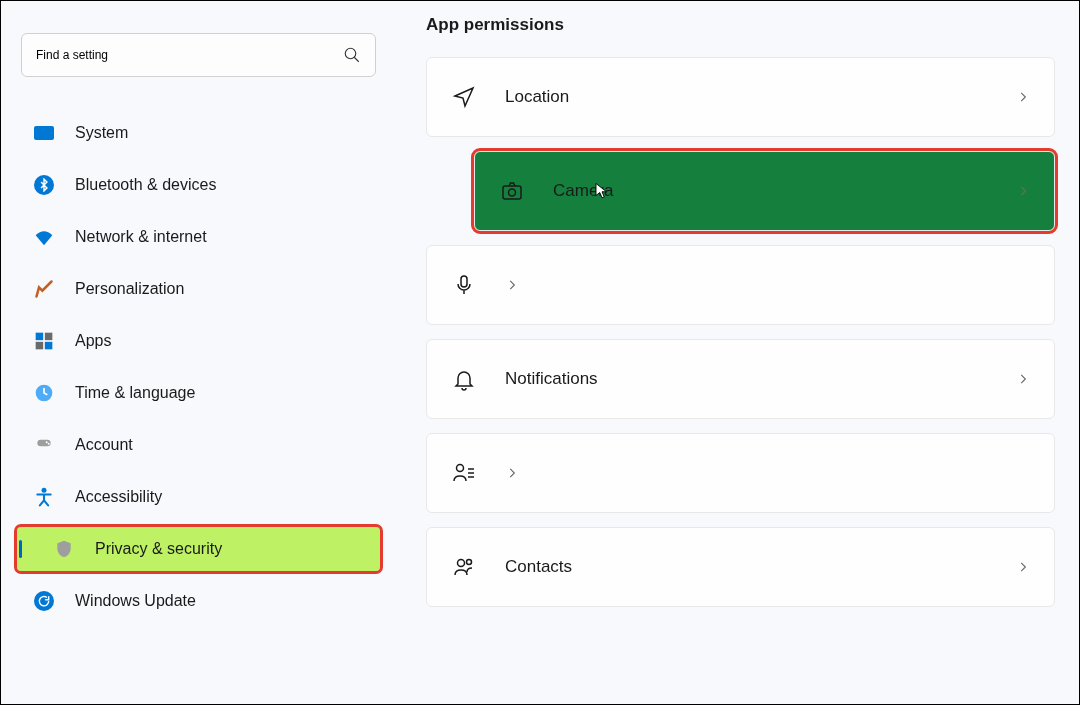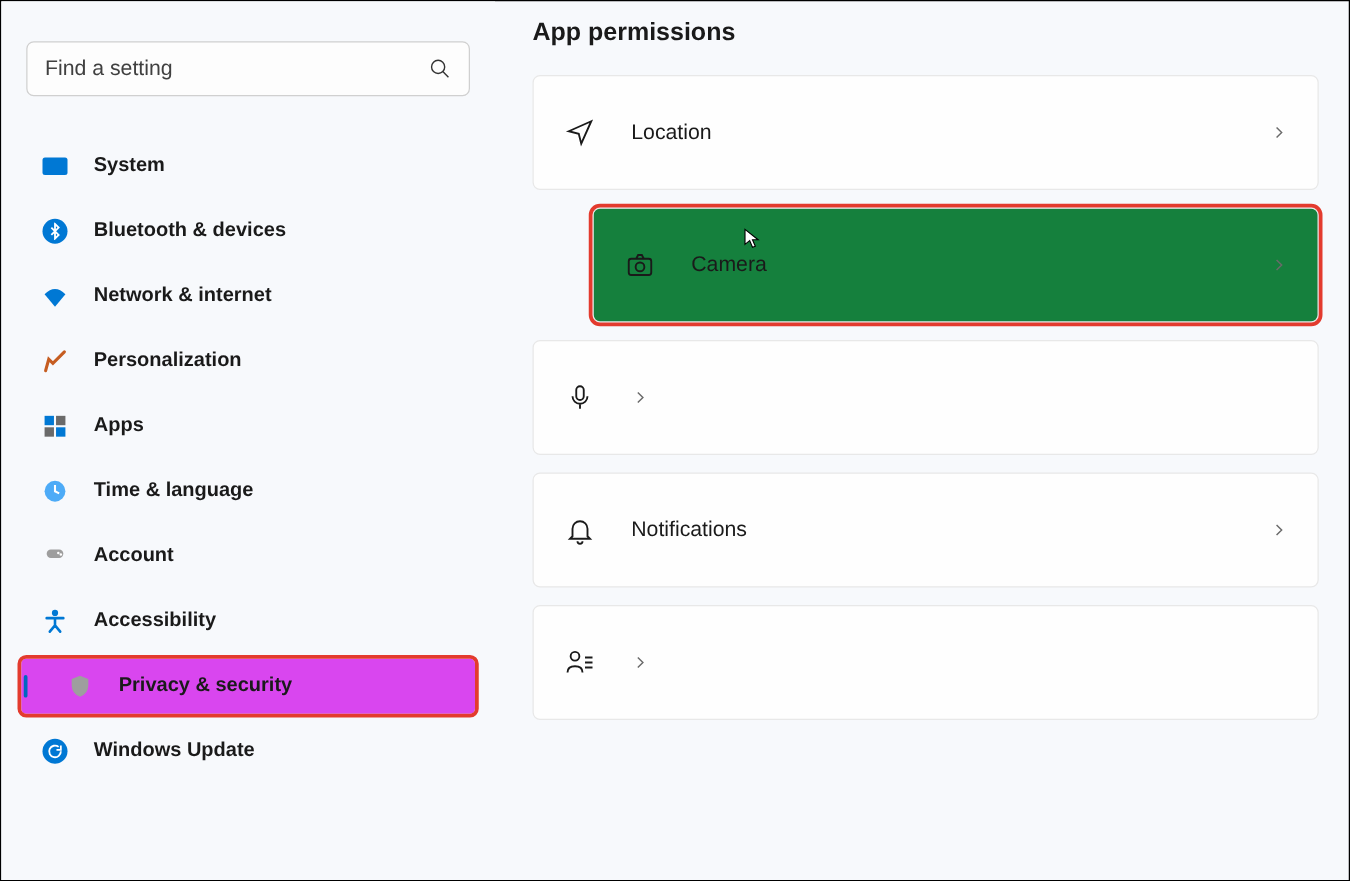--- a/index.html
+++ b/index.html
@@ -24,37 +24,37 @@
       align-items: center;
       background: #fdfdfd;
       border: 1px solid #d0d0d0;
       border-radius: 6px;
       padding: 10px 14px;
       margin: 12px 10px 34px 10px;
       height: 44px;
     }
     .search-box span.placeholder {
       flex: 1;
-      color: #404040;
-      font-size: 17px;
+      color: #000000;
+      font-size: 12px;
     }
     .search-icon { width: 18px; height: 18px; stroke: #333; stroke-width: 1.5; fill: none; }
 
-    .nav-list { list-style: none; font-weight: bold; }
+    .nav-list { list-style: none; }
     .nav-item {
       display: flex;
       align-items: center;
       padding: 11px 16px;
       border-radius: 6px;
       cursor: pointer;
       position: relative;
       margin: 2px 6px;
     }
     .nav-item.active {
-      background: #d946ef;
+      background: #bef264;
       padding-left: 36px;
     }
     .nav-item.active::before {
       content: '';
       position: absolute;
       left: 2px;
       width: 3px;
       height: 18px;
       background: #0067c0;
       border-radius: 3px;
@@ -77,37 +77,37 @@
       color: #1a1a1a;
     }
 
     .main {
       flex: 1;
       padding: 10px 24px 10px 30px;
       overflow-y: auto;
     }
 
     .section-title {
-      font-size: 20px;
+      font-size: 17px;
       font-weight: 600;
       color: #1a1a1a;
       margin-bottom: 22px;
       margin-top: 4px;
     }
 
     .perm-list { display: flex; flex-direction: column; gap: 14px; }
 
     .perm-row {
       display: flex;
       align-items: center;
       background: #fefefe;
       border: 1px solid #e8e8e8;
       border-radius: 6px;
       padding: 0 24px;
-      height: 92px;
+      height: 80px;
       cursor: pointer;
     }
     .perm-row.highlighted {
       outline: 3px solid #e33b2e;
       outline-offset: 0px;
       background: #15803d;
       margin-left: 48px;
     }
     .perm-icon {
       width: 26px;
@@ -322,20 +322,34 @@
               <line x1="16" y1="8" x2="22" y2="8"></line>
               <line x1="16" y1="12" x2="22" y2="12"></line>
               <line x1="16" y1="16" x2="22" y2="16"></line>
             </svg>
           </span>
         <svg class="chevron" viewBox="0 0 24 24">
             <polyline points="9 5 16 12 9 19"></polyline>
           </svg>
       </div>
 
+      <div class="perm-row">
+        <span class="perm-icon">
+            <svg viewBox="0 0 24 24">
+              <circle cx="9" cy="8" r="3.5"></circle>
+              <path d="M3 20 q0 -5 6 -5 t6 5"></path>
+              <circle cx="17" cy="7" r="2.5"></circle>
+              <path d="M15 17 q0 -4 5 -4"></path>
+            </svg>
+          </span>
+        <span class="perm-label">Contacts</span>
+        <svg class="chevron" viewBox="0 0 24 24">
+            <polyline points="9 5 16 12 9 19"></polyline>
+          </svg>
+      </div>
 
     </div>
   </div>
 </div>
 
 <svg class="cursor-arrow" viewBox="0 0 24 24">
     <path d="M4 2 L4 18 L9 14 L12 21 L15 20 L12 13 L18 13 Z" fill="#fff" stroke="#000" stroke-width="1.2"></path>
   </svg>
 
 </body></html>

